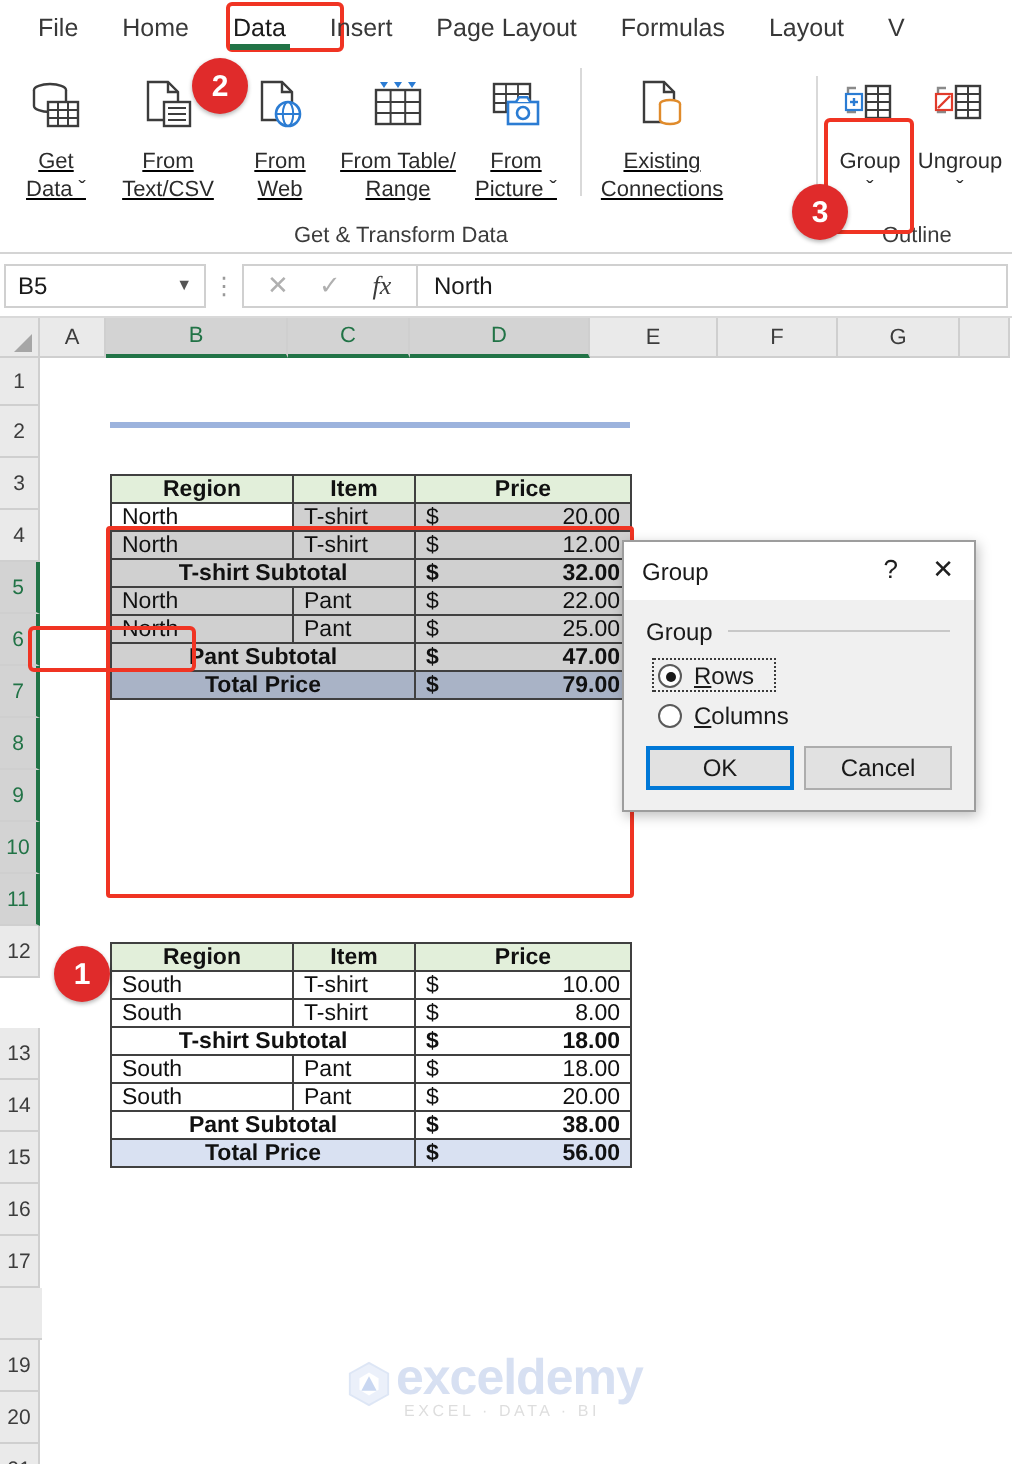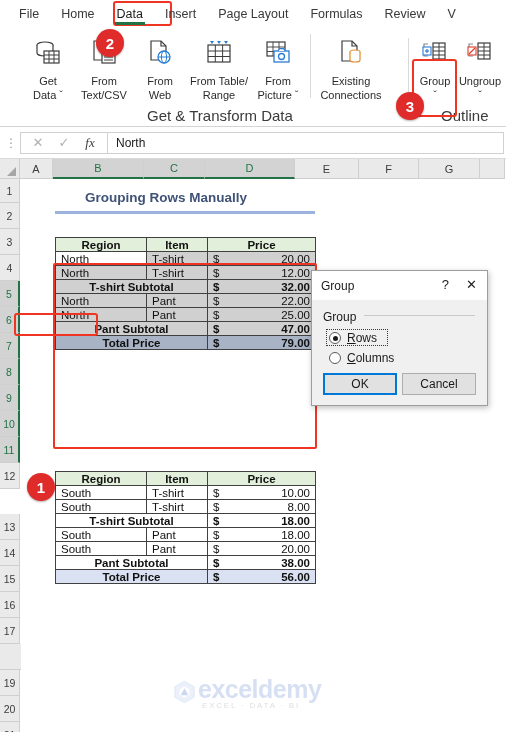--- a/index.html
+++ b/index.html
@@ -68,21 +68,21 @@
   .rb-icon { height: 42px; display: flex; align-items: center; justify-content: center; }
   .rb-label {
     font-size: 11px; color: #2b2b2b; line-height: 12.5px;
     margin-top: 1px;
   }
   .rb-sep {
     width: 1px; height: 64px; background: #d9d9d9; margin: 6px 4px 0 4px;
   }
   .group-caption {
     position: absolute;
-    font-size: 15px;
+    font-size: 11px;
     color: #3b3b3b;
     bottom: 2px;
     margin-top: 15px;
   }
   .group-box-red {
     position: absolute;
     left: 412px; top: 32px;
     width: 45px; height: 58px;
     border: 2.5px solid #f03423;
     border-radius: 3px;
@@ -385,27 +385,27 @@
 <body>
 
 <div class="ribbon-tabs" id="tabbar">
   <div class="tab-highlight"></div>
 <div class="tab"><span>File</span></div>
     <div class="tab"><span>Home</span></div>
     <div class="tab active"><span>Data</span><span class="tab-underline"></span></div>
     <div class="tab"><span>Insert</span></div>
     <div class="tab"><span>Page Layout</span></div>
     <div class="tab"><span>Formulas</span></div>
-    <div class="tab"><span>Review</span></div>
+    <div class="tab"><span>Layout</span></div>
     <div class="tab"><span>V</span></div>
   </div>
 
 <div class="ribbon">
 
-  <div class="ribbon-group" style="left:20px;">
+  <div class="ribbon-group" style="left:0;text-decoration:underline;">
     <div class="rb-item">
       <div class="rb-icon">
         <svg width="30" height="30" viewBox="0 0 30 30">
           <ellipse cx="12" cy="7" rx="8" ry="3" fill="#fff" stroke="#3c3c3c" stroke-width="1.2"></ellipse>
           <path d="M4 7 v8 a8 3 0 0 0 16 0 v-8" fill="#fff" stroke="#3c3c3c" stroke-width="1.2"></path>
           <rect x="11" y="13" width="15" height="12" fill="#fff" stroke="#3c3c3c" stroke-width="1.2"></rect>
           <line x1="11" y1="17" x2="26" y2="17" stroke="#3c3c3c" stroke-width="1"></line>
           <line x1="11" y1="21" x2="26" y2="21" stroke="#3c3c3c" stroke-width="1"></line>
           <line x1="16" y1="13" x2="16" y2="25" stroke="#3c3c3c" stroke-width="1"></line>
           <line x1="21" y1="13" x2="21" y2="25" stroke="#3c3c3c" stroke-width="1"></line>
@@ -539,20 +539,24 @@
     </div>
   </div>
 
   <div class="group-caption" style="left:147px;">Get &amp; Transform Data</div>
   <div class="group-caption" style="left:441px;">Outline</div>
 
   <div class="group-box-red"></div>
 </div>
 
 <div class="formula-bar">
+  <div class="name-box">
+    <span>B5</span>
+    <span class="caret">▼</span>
+  </div>
   <div class="fb-dots">⋮</div>
   <div class="fb-btns">
     <div class="fb-btn">✕</div>
     <div class="fb-btn">✓</div>
     <div class="fb-btn fx">fx</div>
   </div>
   <div class="fb-input">
     <span>North</span>
   </div>
 </div>
@@ -646,21 +650,20 @@
       <div class="row-head" style="height: 26px;">
         <span>20</span>
       </div>
       <div class="row-head" style="height: 26px;">
         <span>21</span>
       </div>
     </div>
 
   <div class="sheet">
 
-    <div class="title-text" style="left:64px; top:11px;">Grouping Rows Manually</div>
     <div class="title-rule" style="left:34px; top:32px; width:260px;"></div>
 
     <table class="xtable" style="left:34px; top:58px; width:260px;" id="tbl-north">
       <colgroup>
           <col style="width:91px">
           <col style="width:61px">
           <col style="width:108px">
         </colgroup>
       <tbody>
           <tr>

